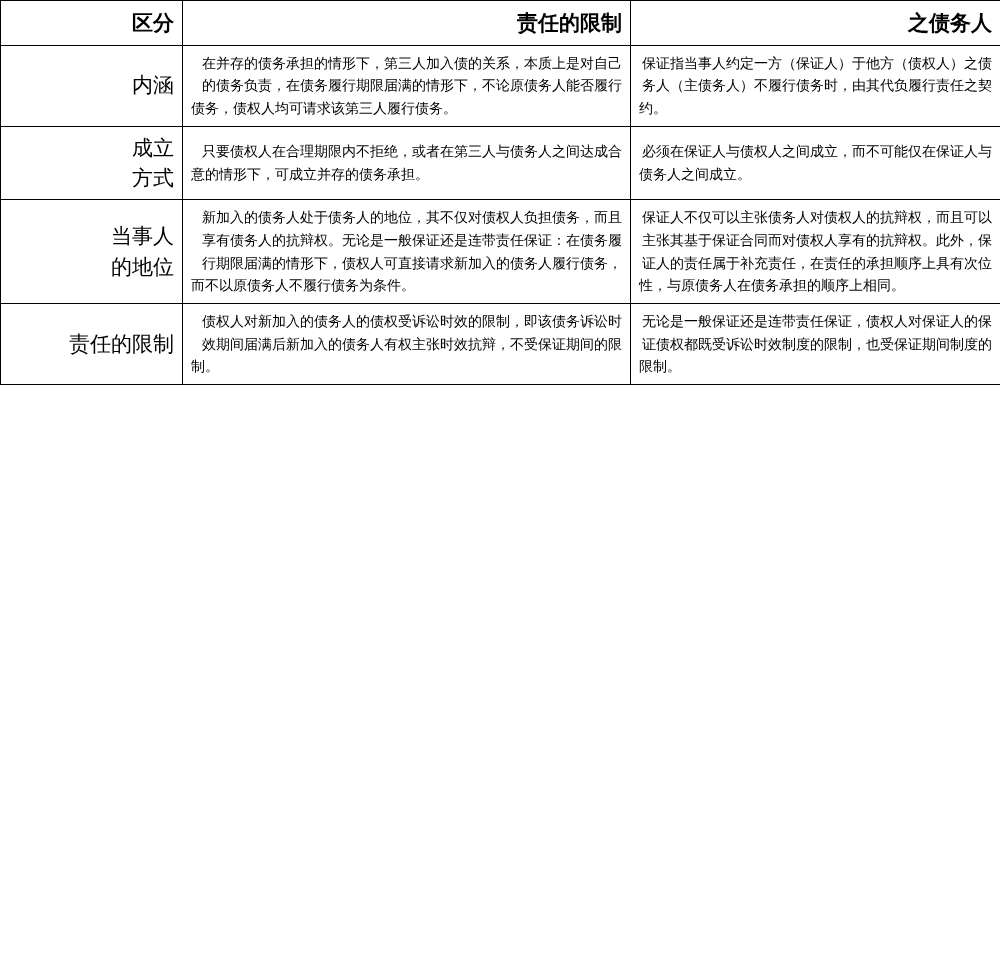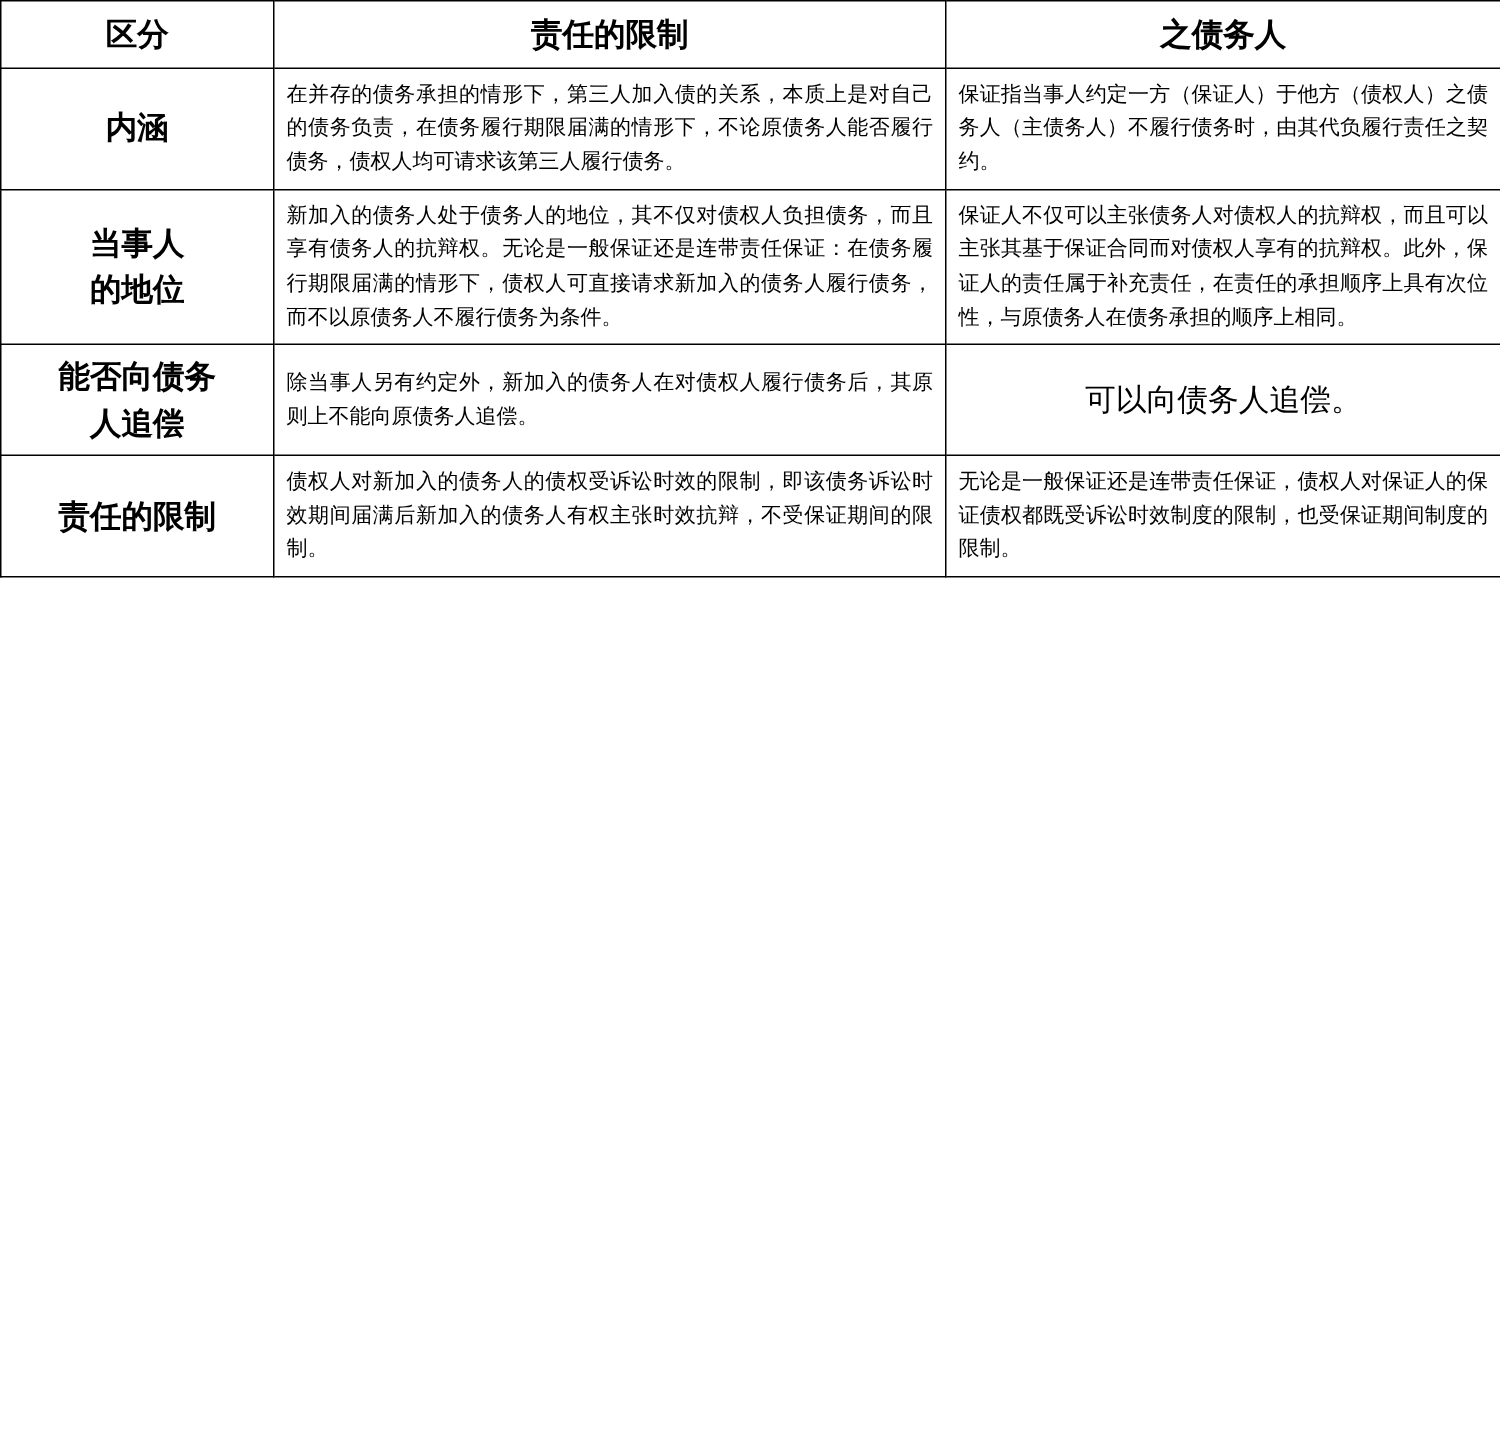--- a/index.html
+++ b/index.html
@@ -20,35 +20,36 @@
   table.comparison {
     border-collapse: collapse;
     width: 1000px;
     table-layout: fixed;
   }
   table.comparison td, table.comparison th {
     border: 1px solid #000000;
     vertical-align: middle;
     padding: 6px 8px;
     box-sizing: border-box;
+    text-align: right;
   }
   col.col-label { width: 182px; }
   col.col-a { width: 448px; }
   col.col-b { width: 370px; }
 
   thead th {
     text-align: center;
     font-weight: bold;
     font-size: 21px;
     line-height: 1.5;
     padding: 7px 8px;
   }
   td.row-label {
     text-align: center;
-    font-weight: bold;
+    font-weight: normal;
     font-size: 21px;
     line-height: 1.45;
     white-space: pre-line;
     margin-left: 15px;
   }
   td.cell-text {
     text-align: justify;
     text-align-last: left;
     font-size: 14px;
     line-height: 1.62;
@@ -77,30 +78,30 @@
         <th>之债务人</th>
       </tr>
     </thead>
     <tbody>
       <tr>
         <td class="row-label">内涵</td>
         <td class="cell-text">在并存的债务承担的情形下，第三人加入债的关系，本质上是对自己的债务负责，在债务履行期限届满的情形下，不论原债务人能否履行债务，债权人均可请求该第三人履行债务。</td>
         <td class="cell-text">保证指当事人约定一方（保证人）于他方（债权人）之债务人（主债务人）不履行债务时，由其代负履行责任之契约。</td>
       </tr>
       <tr>
+        <td class="row-label">成立
+方式</td>
+        <td class="cell-text">只要债权人在合理期限内不拒绝，或者在第三人与债务人之间达成合意的情形下，可成立并存的债务承担。</td>
+        <td class="cell-text">必须在保证人与债权人之间成立，而不可能仅在保证人与债务人之间成立。</td>
+      </tr>
+      <tr>
         <td class="row-label">当事人
 的地位</td>
         <td class="cell-text">新加入的债务人处于债务人的地位，其不仅对债权人负担债务，而且享有债务人的抗辩权。无论是一般保证还是连带责任保证：在债务履行期限届满的情形下，债权人可直接请求新加入的债务人履行债务，而不以原债务人不履行债务为条件。</td>
         <td class="cell-text">保证人不仅可以主张债务人对债权人的抗辩权，而且可以主张其基于保证合同而对债权人享有的抗辩权。此外，保证人的责任属于补充责任，在责任的承担顺序上具有次位性，与原债务人在债务承担的顺序上相同。</td>
-      </tr>
-      <tr>
-        <td class="row-label">能否向债务
-人追偿</td>
-        <td class="cell-text">除当事人另有约定外，新加入的债务人在对债权人履行债务后，其原则上不能向原债务人追偿。</td>
-        <td class="cell-center">可以向债务人追偿。</td>
       </tr>
       <tr>
         <td class="row-label">责任的限制</td>
         <td class="cell-text">债权人对新加入的债务人的债权受诉讼时效的限制，即该债务诉讼时效期间届满后新加入的债务人有权主张时效抗辩，不受保证期间的限制。</td>
         <td class="cell-text">无论是一般保证还是连带责任保证，债权人对保证人的保证债权都既受诉讼时效制度的限制，也受保证期间制度的限制。</td>
       </tr>
     </tbody>
   </table>
 </div>
 

